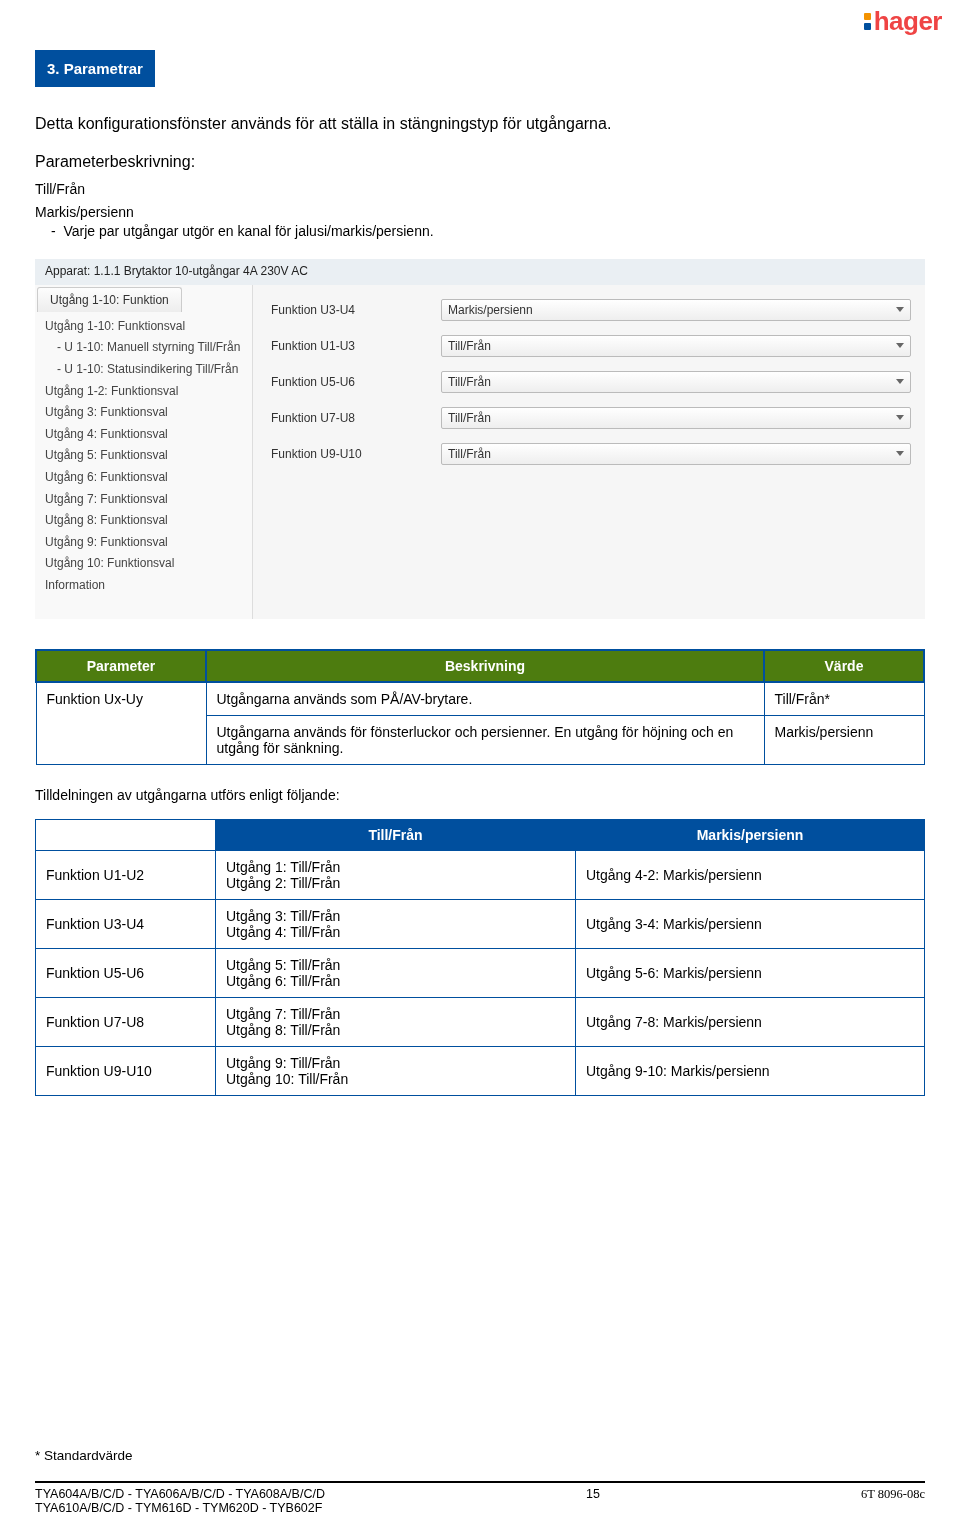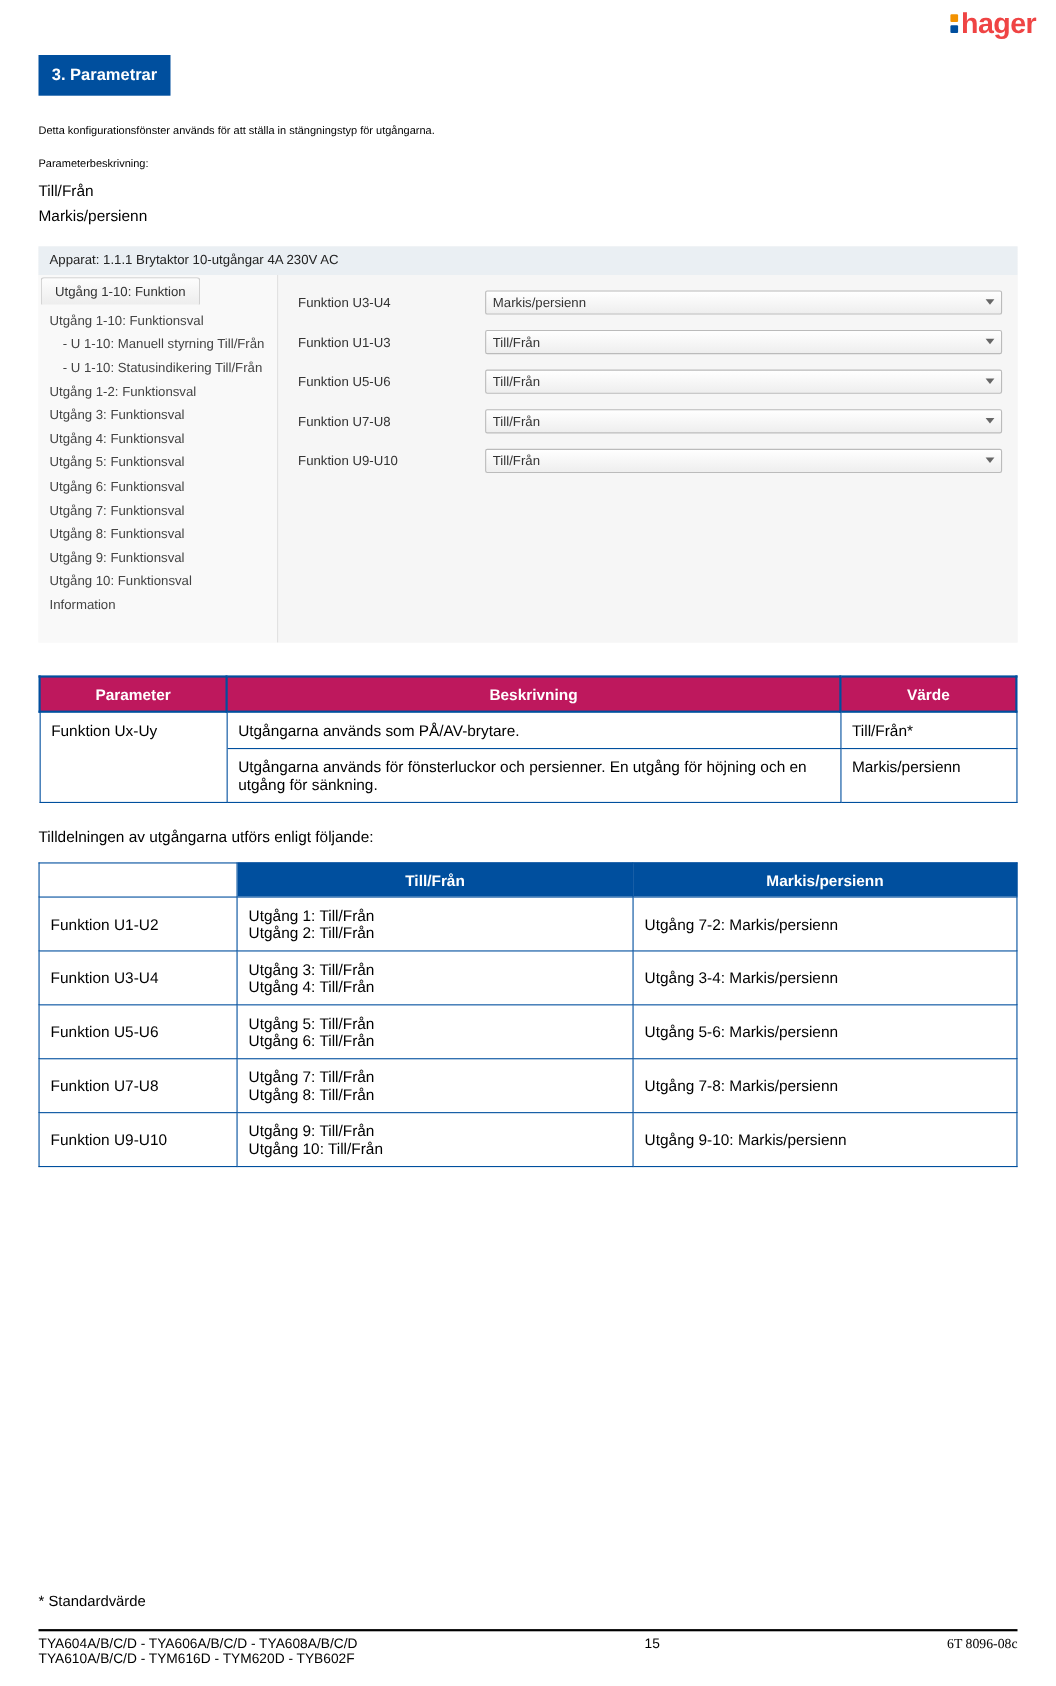--- a/index.html
+++ b/index.html
@@ -17,21 +17,21 @@
   .logo-dot { width: 7px; height: 7px; background: #f39200; border-radius: 1px; }
   .logo-col { display:flex; flex-direction:column; gap:3px;}
   .logo-dot.blue { background: #004f9e; }
   .logo-text { font-size: 26px; font-weight: bold; color: #ef4444; letter-spacing: -0.5px; }
 
   .content { padding: 50px 35px 0 35px; }
 
   .h1 { background: #004f9e; color: #fff; font-size: 15px; font-weight: bold; padding: 10px 12px; display: inline-block; margin-bottom: 26px; }
   .h2 { background: #e3e3e3; color: #333; font-size: 16.5px; font-weight: bold; padding: 8px 10px; margin-bottom: 18px; }
 
-  .para { font-size: 10px; margin-bottom: 16px; line-height: 1.35; }
+  .para { font-size: 16px; margin-bottom: 16px; line-height: 1.35; }
   .bullet-line { font-size: 14px; line-height: 1.35; }
   .bullet-wrap { margin-bottom: 4px; }
   .bullet-indent { padding-left: 34px; text-indent: -18px; }
 
   
   .screenshot {
     border: 0; margin: 18px 0 30px 0;
     background: linear-gradient(#eaeff3,#eaeff3) 0 0/100% 26px no-repeat, #f6f6f6;
     width: 100%; height: 360px;
     position: relative;
@@ -53,21 +53,21 @@
   .ss-label { width: 170px; font-size:12px; color:#333; }
   .ss-select {
     flex:1; height:22px; background: linear-gradient(#fff,#eee);
     border:1px solid #bbb; border-radius:2px; padding: 2px 6px;
     font-size:12px; color:#333; display:flex; align-items:center; justify-content:space-between;
   }
   .ss-caret { width:0;height:0;border-left:4px solid transparent;border-right:4px solid transparent;border-top:5px solid #666; margin-left:6px;}
 
   
   table.t1, table.t2 { width: 100%; border-collapse: collapse; font-size: 14px; margin-bottom: 22px; }
-  table.t1 th { background: #be185d; color:#fff; font-weight: bold; text-align:center; padding: 7px 8px; border: 2px solid #004f9e; margin-top: 48px; }
+  table.t1 th { background: #4d7c0f; color:#fff; font-weight: bold; text-align:center; padding: 7px 8px; border: 2px solid #004f9e; margin-top: 48px; }
   table.t1 th:first-child { text-align:left; }
   table.t1 td { border-left: 1px solid #004f9e; border-right: 1px solid #004f9e; border-bottom: 1px solid #004f9e; padding: 8px 10px; vertical-align: top; }
 
   .section-label { font-size: 14px; margin: 12px 0 16px 0; }
 
   table.t2 th { background: #004f9e; color:#fff; font-weight: bold; text-align:center; padding: 7px 8px; border: 1px solid #004f9e;}
   table.t2 th.blank { background:#fff; border-left:1px solid #004f9e; border-top:1px solid #004f9e;}
   table.t2 td { border: 1px solid #004f9e; padding: 8px 10px; vertical-align: middle; }
   table.t2 td.c1 { width: 180px; }
   table.t2 td.c2 { width: 360px; }
@@ -100,20 +100,21 @@
   <div class="h1">3. Parametrar</div>
 
   <p class="para">Detta konfigurationsfönster används för att ställa in stängningstyp för utgångarna.</p>
   <p class="para" style="margin-bottom:8px;">Parameterbeskrivning:</p>
 
   <div class="bullet-wrap">
     <div class="bullet-line">Till/Från</div>
   </div>
   <div class="bullet-wrap" style="margin-bottom:10px;">
     <div class="bullet-line">Markis/persienn</div>
+    <div class="bullet-line bullet-indent">-&nbsp;&nbsp;<span>Varje par utgångar utgör en kanal för jalusi/markis/persienn.</span></div>
   </div>
 
   
   <div class="screenshot">
     <div class="ss-title">Apparat: 1.1.1 Brytaktor 10-utgångar 4A 230V AC</div>
     <div class="ss-body">
       <div class="ss-left">
         <div class="ss-tab">Utgång 1-10: Funktion</div>
         <div class="ss-list" id="ss-list">
             <div>Utgång 1-10: Funktionsval</div>
@@ -202,21 +203,21 @@
       <tr>
         <th class="blank" style="width:180px;"></th>
         <th style="width:360px;">Till/Från</th>
         <th>Markis/persienn</th>
       </tr>
     </thead>
     <tbody id="t2-body">
         <tr>
           <td class="c1">Funktion U1-U2</td>
           <td class="c2">Utgång 1: Till/Från<br>Utgång 2: Till/Från</td>
-          <td>Utgång 7-2: Markis/persienn</td>
+          <td>Utgång 4-2: Markis/persienn</td>
         </tr>
         <tr>
           <td class="c1">Funktion U3-U4</td>
           <td class="c2">Utgång 3: Till/Från<br>Utgång 4: Till/Från</td>
           <td>Utgång 3-4: Markis/persienn</td>
         </tr>
         <tr>
           <td class="c1">Funktion U5-U6</td>
           <td class="c2">Utgång 5: Till/Från<br>Utgång 6: Till/Från</td>
           <td>Utgång 5-6: Markis/persienn</td>

